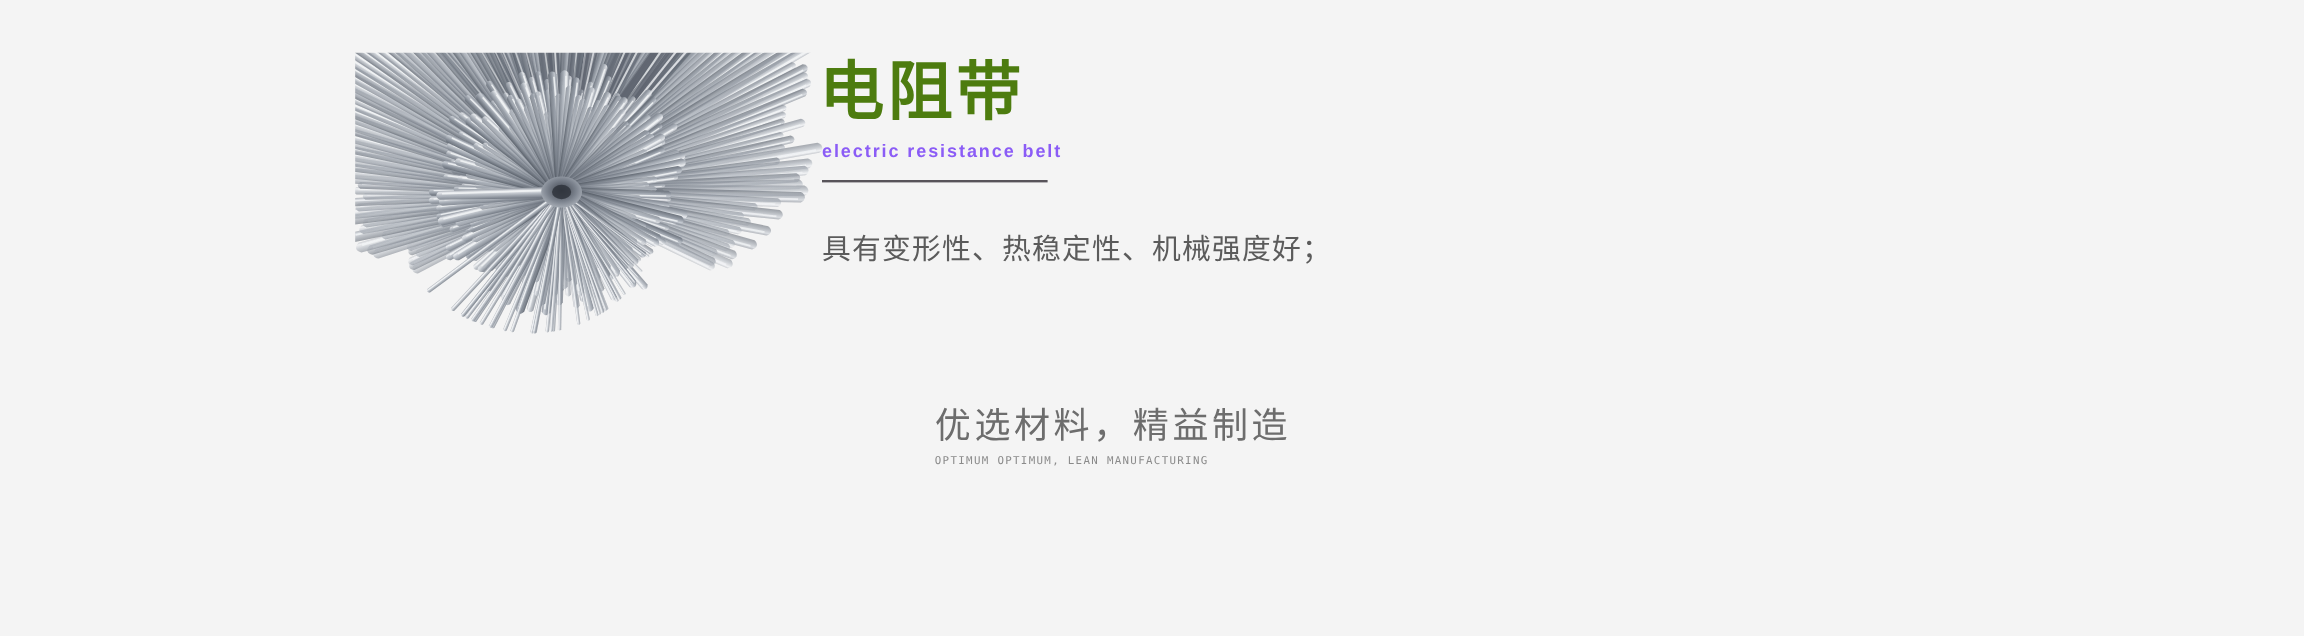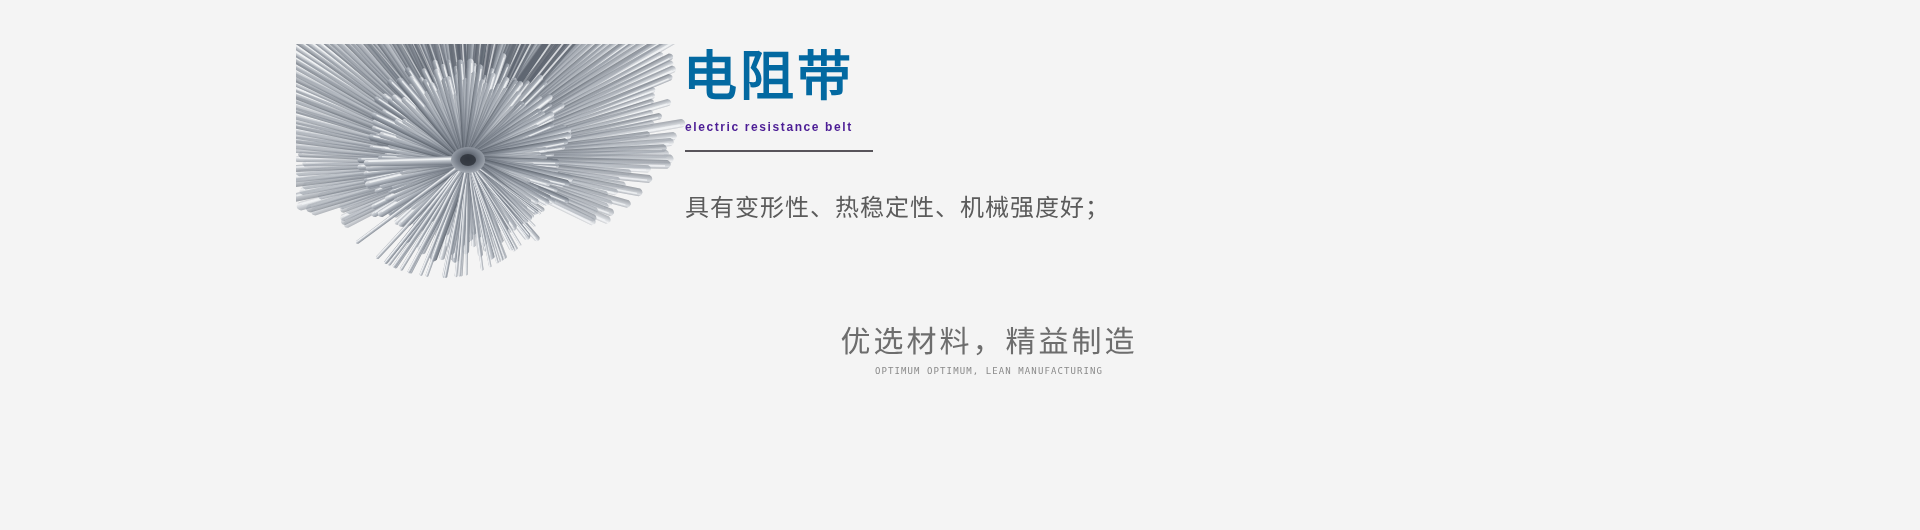--- a/index.html
+++ b/index.html
@@ -46,35 +46,35 @@
   }
 
   .title-cn {
     position: absolute;
     left: 0;
     top: 47px;
     margin: 0;
     font-size: 54px;
     line-height: 60px;
     font-weight: bold;
-    color: #0369a1;
+    color: #4d7c0f;
     letter-spacing: 3px;
     font-family: "DejaVu Sans", "Liberation Sans", sans-serif;
     white-space: nowrap;
   }
 
   .title-en {
     position: absolute;
     left: 2px;
     top: 117px;
     margin: 0;
-    font-size: 12px;
+    font-size: 15px;
     line-height: 20px;
     font-weight: bold;
-    color: #4c1d95;
+    color: #8b5cf6;
     letter-spacing: 1.6px;
     white-space: nowrap;
   }
 
   .divider {
     position: absolute;
     left: 2px;
     top: 150px;
     width: 188px;
     height: 2px;
@@ -95,23 +95,23 @@
     color: #5b5b5b;
     letter-spacing: 1px;
     font-family: "DejaVu Sans", "Liberation Sans", sans-serif;
     white-space: nowrap;
   }
 
   
   .tagline {
     position: absolute;
     left: 96px;
-    top: 322px;
+    top: 336px;
     width: 420px;
-    text-align: center;
+    text-align: left;
   }
   .tagline-cn {
     margin: 0;
     font-size: 30px;
     line-height: 40px;
     font-weight: normal;
     color: #6d6d6d;
     letter-spacing: 3px;
     font-family: "DejaVu Sans", "Liberation Sans", sans-serif;
     white-space: nowrap;

